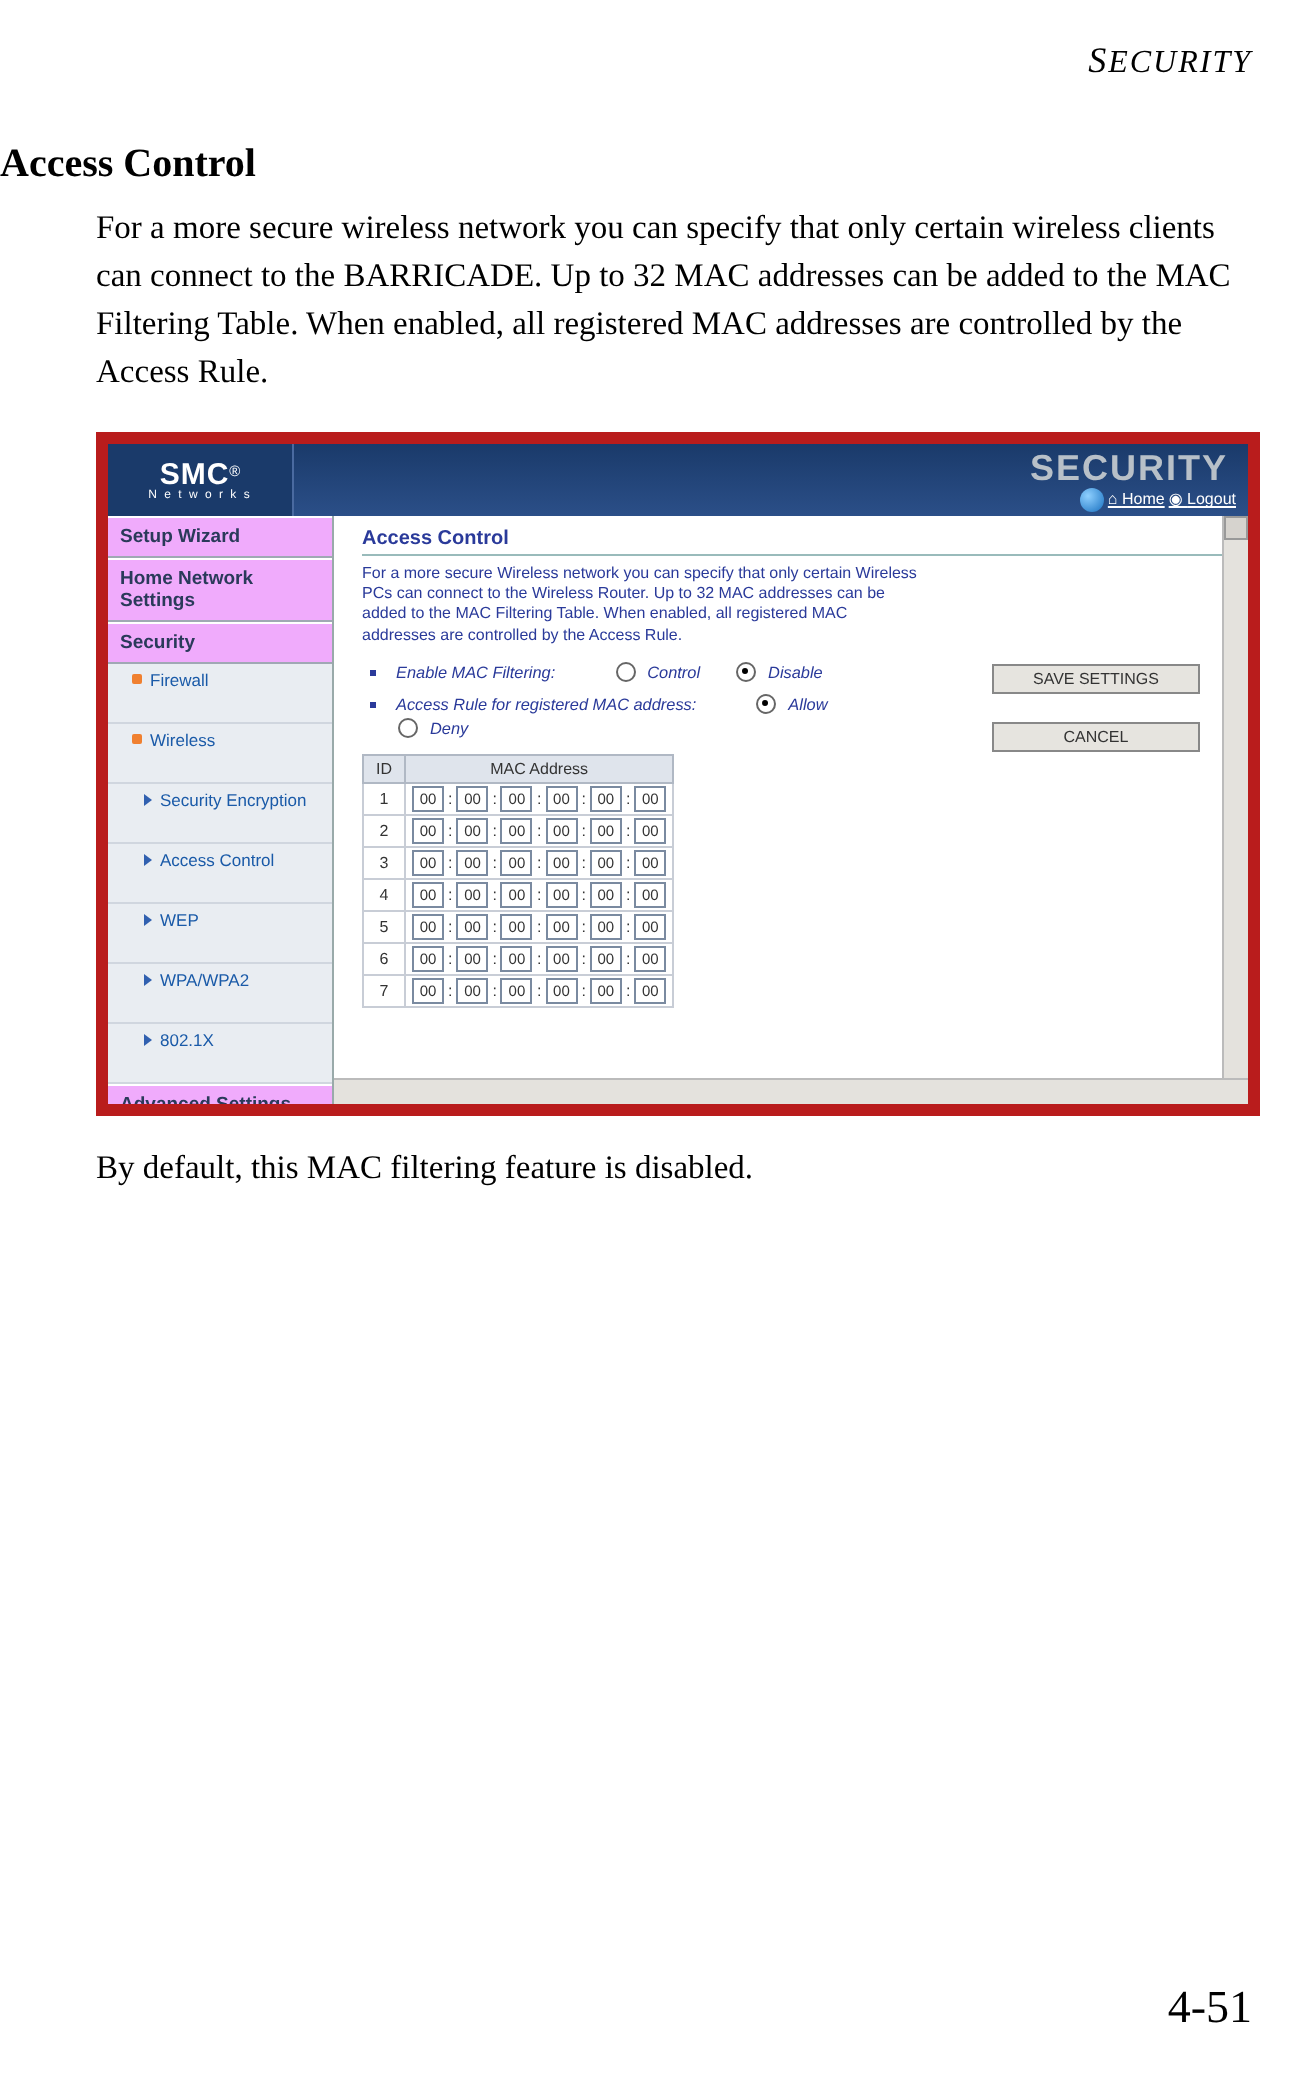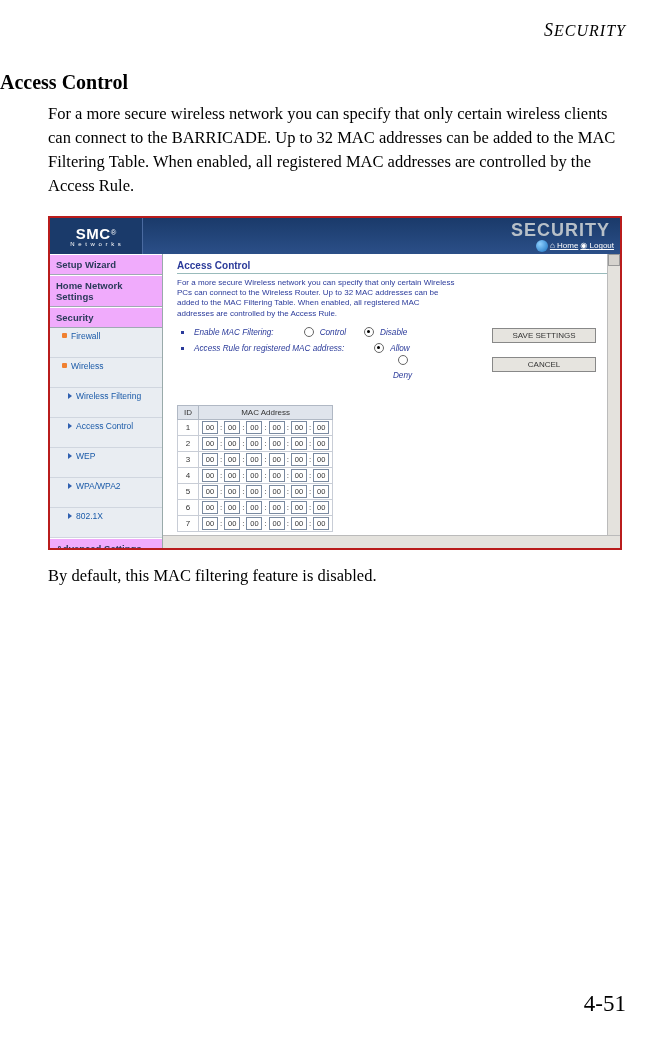--- a/index.html
+++ b/index.html
@@ -47,21 +47,21 @@
     right: 28px;
     font-family: Georgia, serif;
     font-size: 23px;
   }
 
   
   .screenshot {
     margin-left: 48px;
     width: 570px;
     height: 330px;
-    border: 2px solid #b91c1c;
+    border: 6px solid #b91c1c;
     font-family: Tahoma, Verdana, sans-serif;
     font-size: 9px;
     background: #d6d3ce;
     position: relative;
     overflow: hidden;
   }
   .ss-top {
     height: 36px;
     background: linear-gradient(#1a3a6a, #2b4f88);
     position: relative;
@@ -273,21 +273,21 @@
         <div class="ss-side-item">
             <span class="dot-orange"></span>
             <span>Firewall</span>
           </div>
         <div class="ss-side-item">
             <span class="dot-orange"></span>
             <span>Wireless</span>
           </div>
         <div class="ss-side-item indent">
             <span class="arrow-blue"></span>
-            <span>Wireless Filtering</span>
+            <span>Security Encryption</span>
           </div>
         <div class="ss-side-item indent">
             <span class="arrow-blue"></span>
             <span>Access Control</span>
           </div>
         <div class="ss-side-item indent">
             <span class="arrow-blue"></span>
             <span>WEP</span>
           </div>
         <div class="ss-side-item indent">
@@ -324,21 +324,21 @@
               <span class="radio checked"></span>
               <span>Disable</span>
             </div>
             <div class="row">
               <span class="bul"></span>
               <span>Access Rule for registered MAC address:</span>
               <span style="width:18px"></span>
               <span class="radio checked"></span>
               <span>Allow</span>
             </div>
-            <div class="row" style="margin-left:14px;margin-top:-4px;margin-bottom:25px;flex-direction:column;">
+            <div class="row" style="margin-left:14px;margin-top:-4px;margin-bottom:8px;">
               <span class="radio"></span>
               <span>Deny</span>
             </div>
           </div>
 
           <table class="mac-table">
             <thead>
               <tr>
                 <th>ID</th>
                 <th>MAC Address</th>

